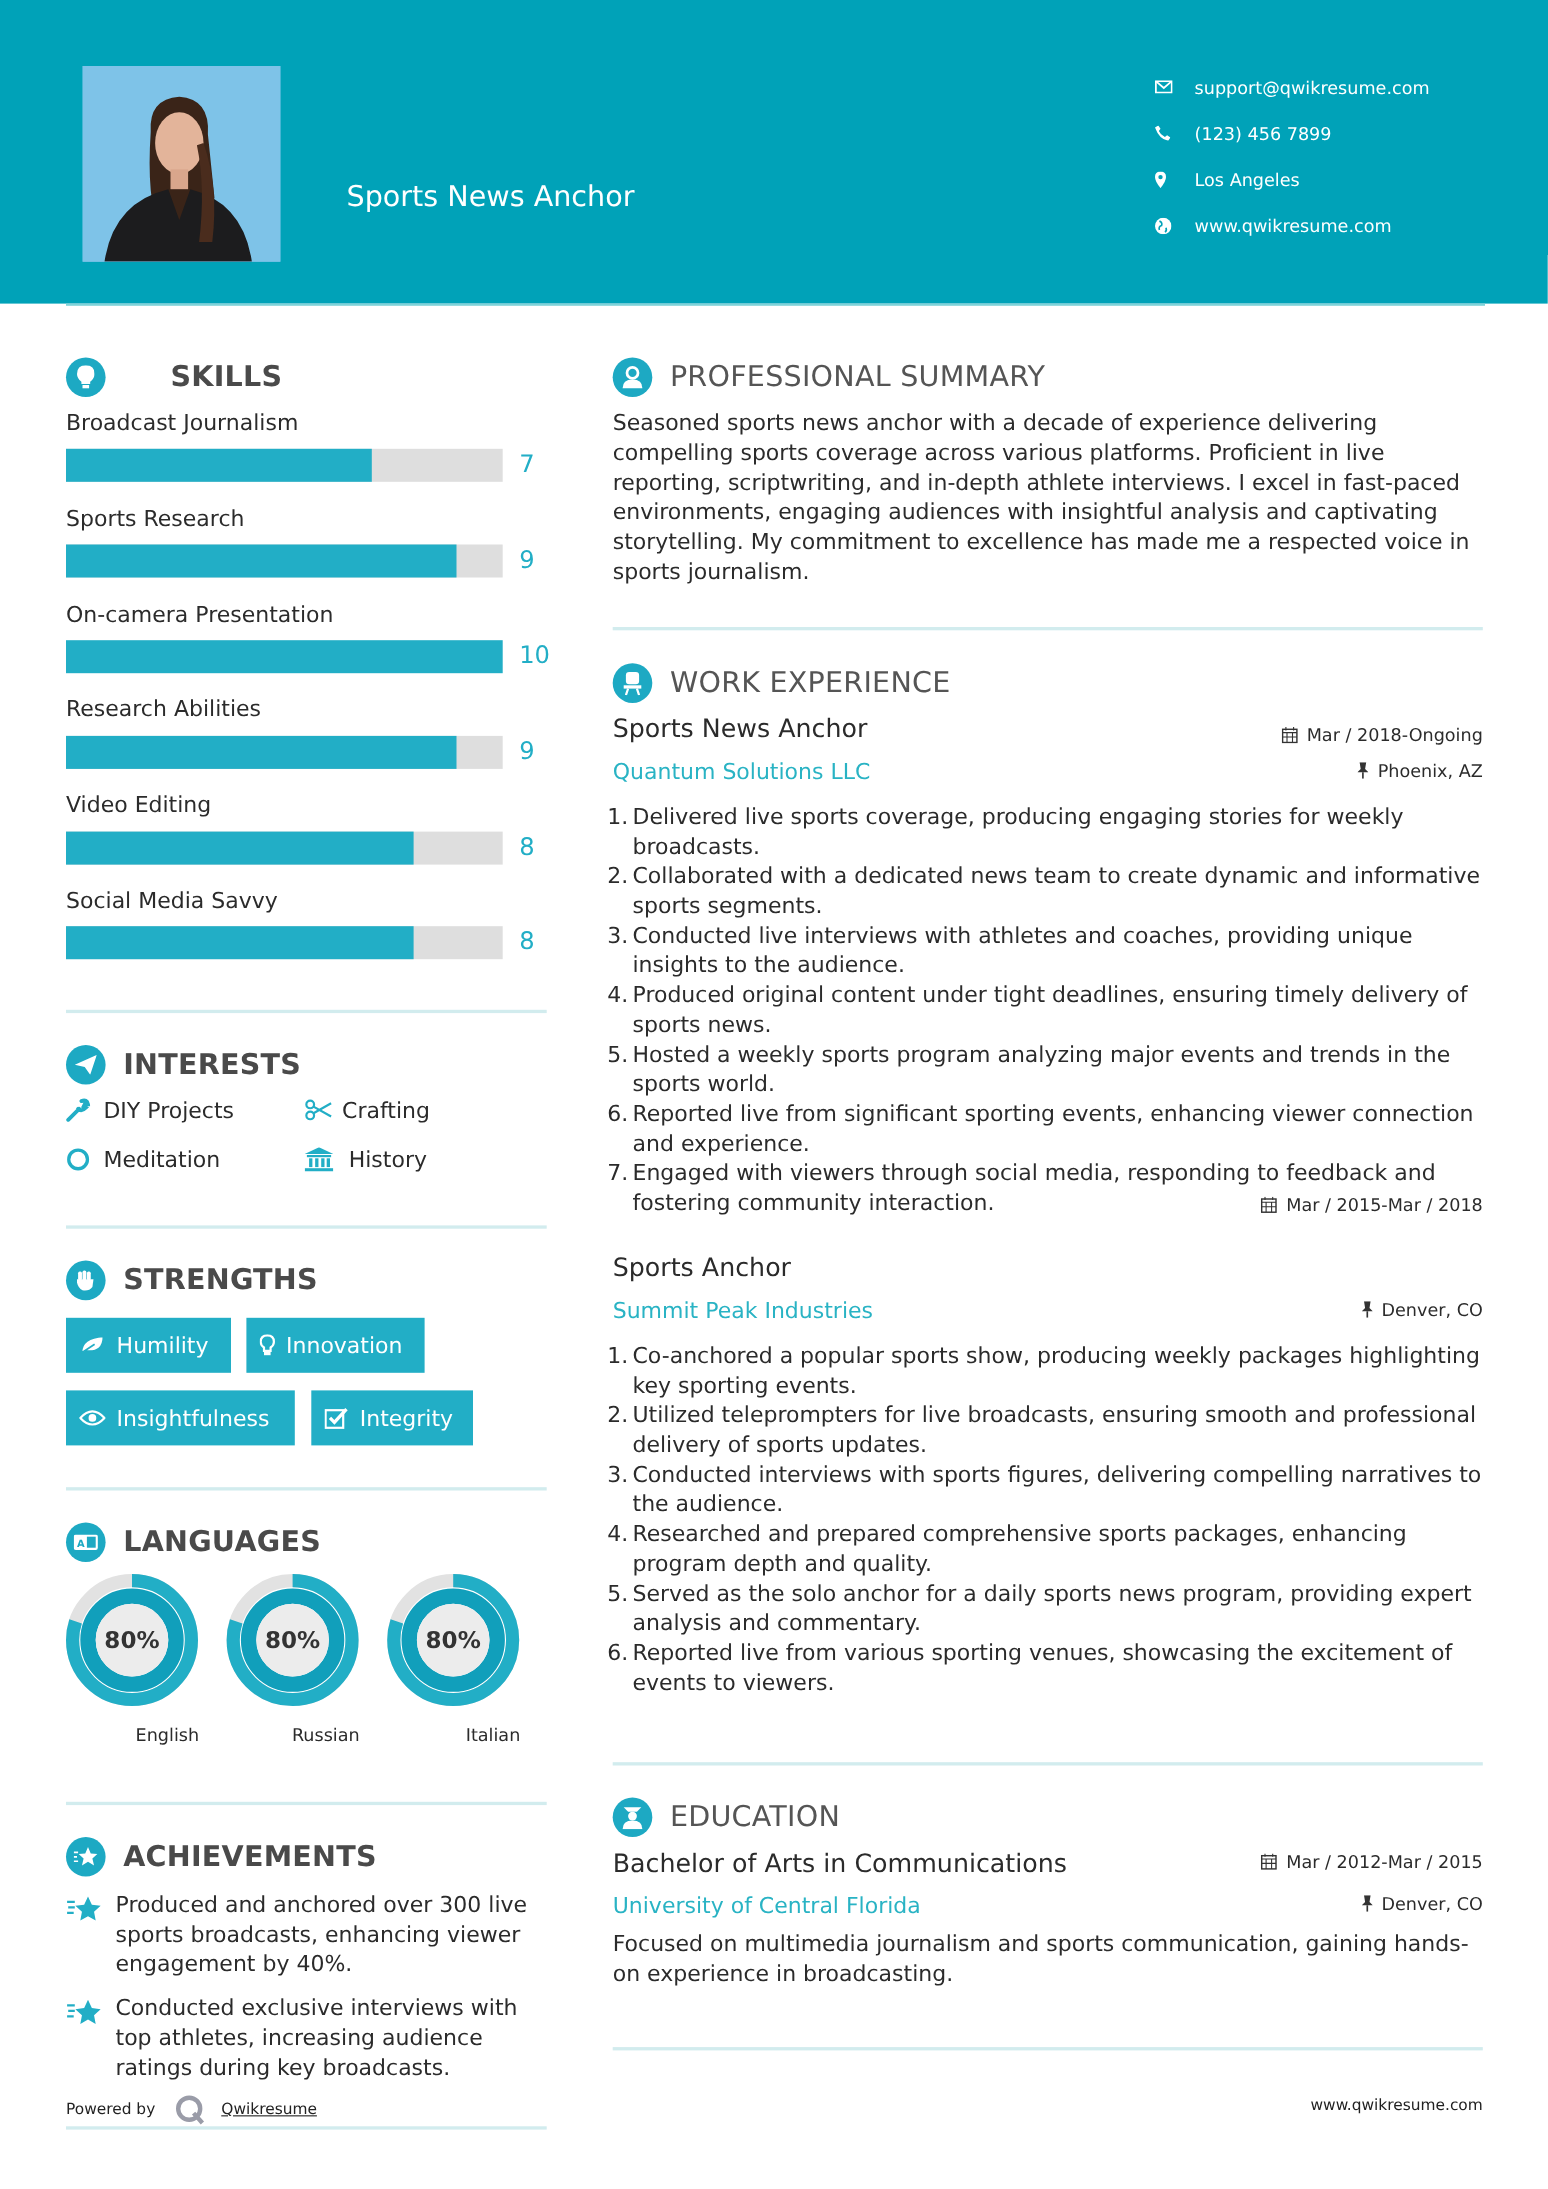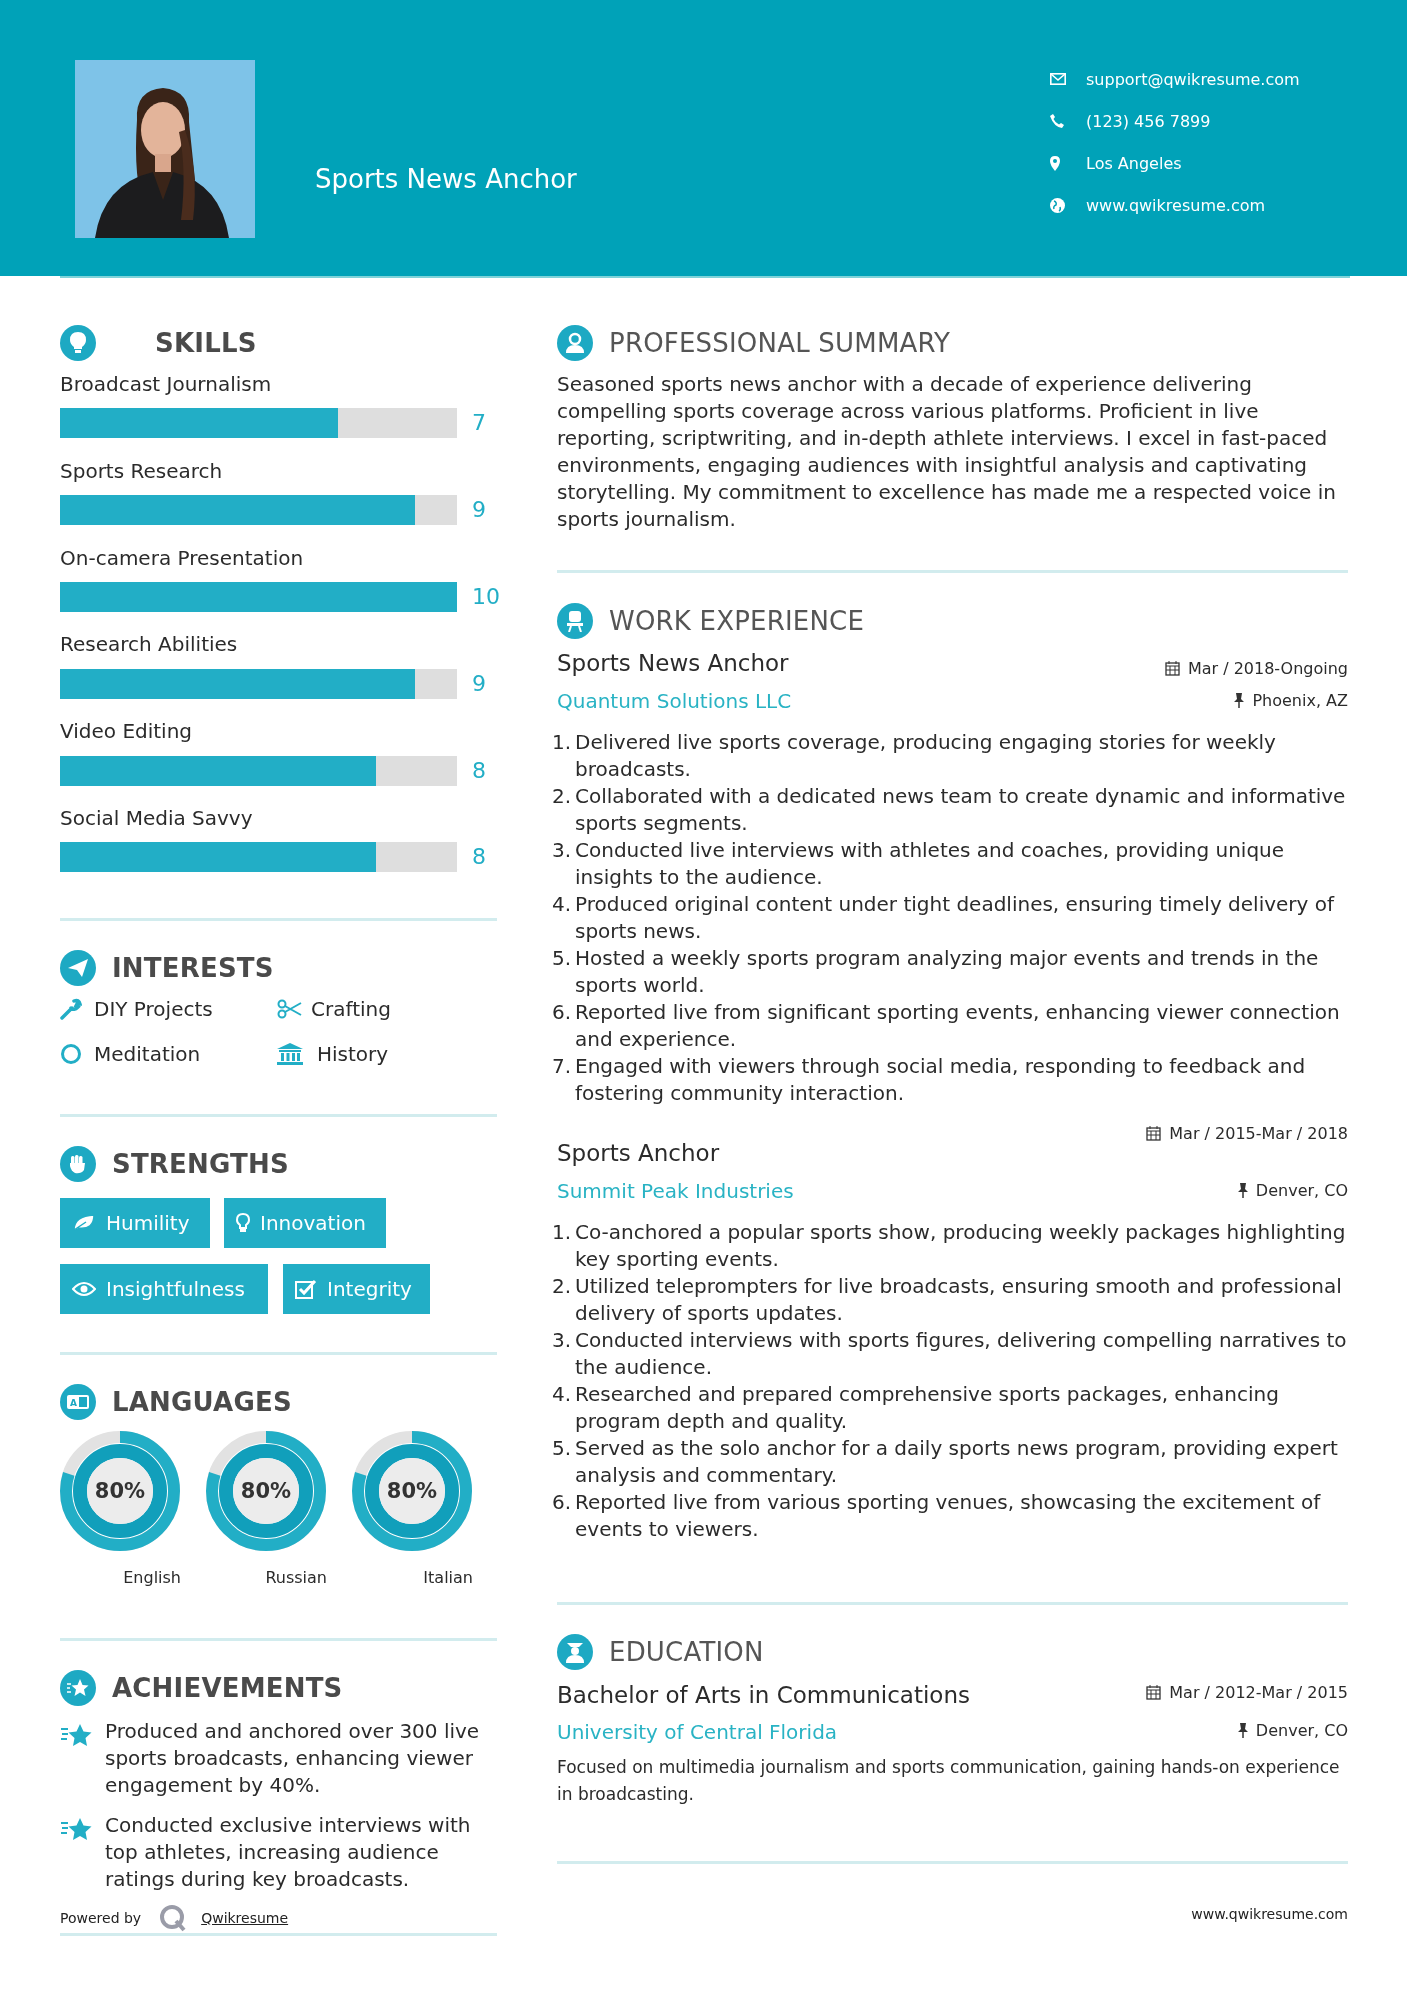--- a/index.html
+++ b/index.html
@@ -54,21 +54,21 @@
 
   
   .summary { position: absolute; left: 557px; top: 371px; width: 800px; font-size: 20px; line-height: 27px; color: #2b2b2b; }
   .job-title { position: absolute; left: 557px; font-size: 23px; color: #2b2b2b; white-space: nowrap; }
   .job-company { position: absolute; left: 557px; font-size: 20px; color: #29b3c4; white-space: nowrap; }
   .job-meta { position: absolute; right: 59px; font-size: 16px; color: #2b2b2b; white-space: nowrap; display: flex; align-items: center; }
   .job-meta .ic { margin-right: 8px; display: inline-flex; align-items: center; }
   .bullets { position: absolute; left: 552px; width: 800px; font-size: 20px; line-height: 27px; color: #2b2b2b; list-style: none; }
   .bullets li { display: flex; }
   .bullets .num { width: 23px; flex-shrink: 0; text-align: left; }
-  .edu-desc { position: absolute; left: 557px; width: 800px; font-size: 17px; line-height: 27px; color: #2b2b2b; }
+  .edu-desc { position: absolute; left: 557px; width: 800px; font-size: 20px; line-height: 27px; color: #2b2b2b; }
   .footer-url { position: absolute; right: 59px; top: 1906px; font-size: 14px; color: #222; }
 </style>
 </head>
 <body>
 
 <div class="header">
   <div class="photo">
     <svg width="180" height="178" viewBox="0 0 180 178">
       <rect width="180" height="178" fill="#7ec3e8"></rect>
       <path d="M62 60 Q60 30 88 28 Q116 30 114 62 L120 120 Q112 140 100 150 L70 150 Q58 120 62 60Z" fill="#3a2418"></path>
@@ -424,21 +424,21 @@
         <span class="num">6.</span>
         <span>Reported live from significant sporting events, enhancing viewer connection and experience.</span>
       </li>
     <li>
         <span class="num">7.</span>
         <span>Engaged with viewers through social media, responding to feedback and fostering community interaction.</span>
       </li>
   </ol>
 
   <div class="job-title" style="top:1140px;">Sports Anchor</div>
-  <div class="job-meta" style="top:1124px;">
+  <div class="job-meta" style="top:1086px;">
     <span class="ic">
       <svg width="15" height="15" viewBox="0 0 15 15">
           <rect x="1" y="2" width="13" height="12" fill="none" stroke="#333" stroke-width="1.3"></rect>
           <path d="M1 5 L14 5 M4 0 L4 3 M11 0 L11 3 M5 5 L5 14 M10 5 L10 14 M1 9 L14 9" stroke="#333" stroke-width="1"></path>
         </svg>
     </span>
     <span>Mar / 2015-Mar / 2018</span>
   </div>
   <div class="job-company" style="top:1179px;">Summit Peak Industries</div>
   <div class="job-meta" style="top:1181px;">

